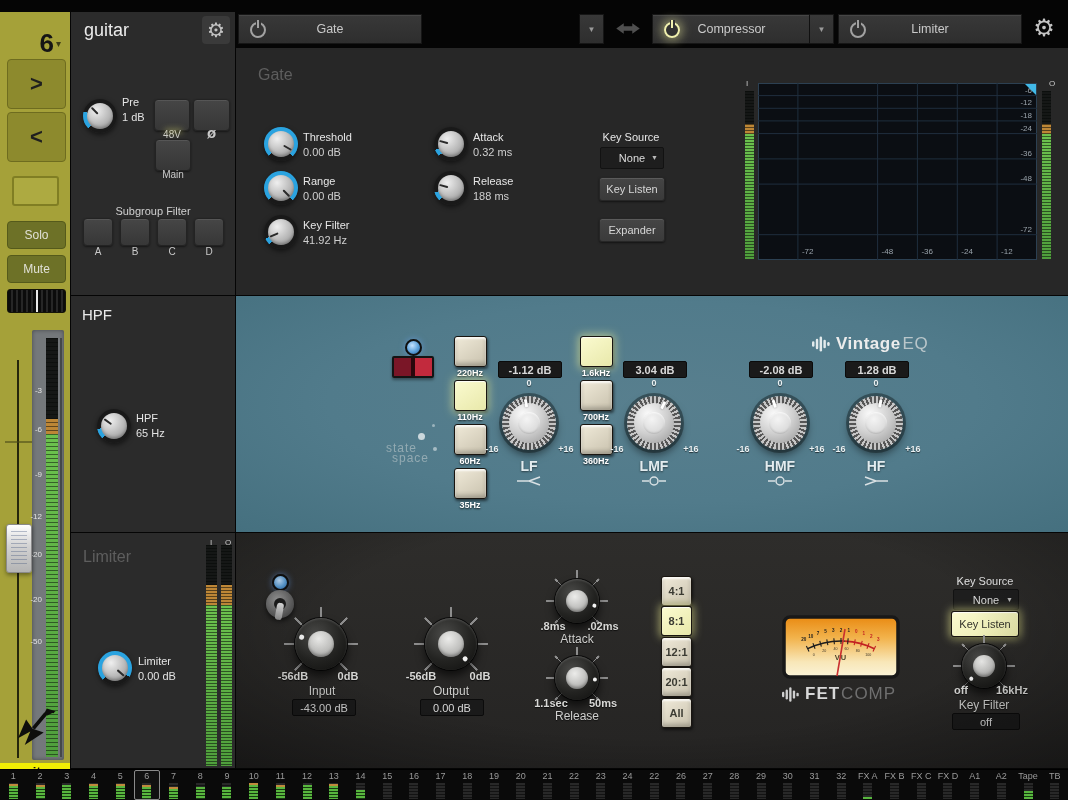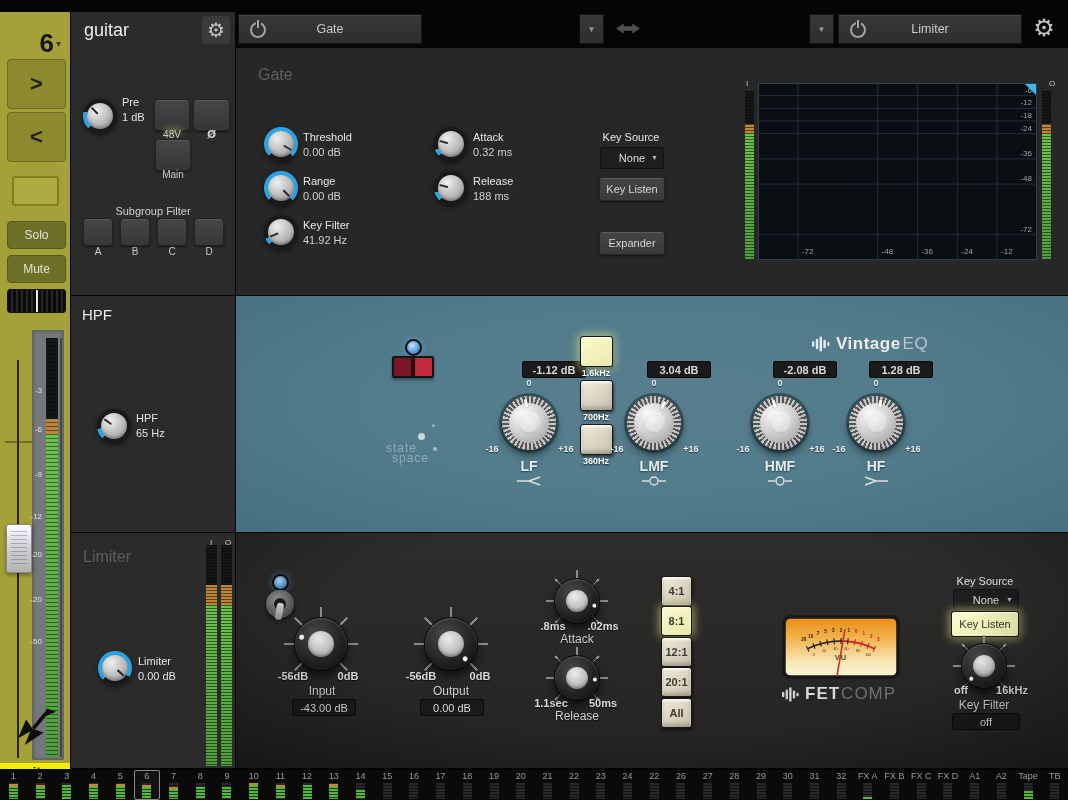--- a/index.html
+++ b/index.html
@@ -106,21 +106,21 @@
   .ib-label{font-size:10px;color:#c9c9c9;line-height:10px;margin-top:36px;}
   .dk-btn{position:absolute;border-radius:3px;background:linear-gradient(#454545,#3a3a3a);border:1px solid #262626;
           box-shadow:inset 0 1px 0 rgba(255,255,255,.12),0 1px 2px rgba(0,0,0,.5);
           display:flex;align-items:center;justify-content:center;font-size:11px;color:#d6d6d6;}
   .dd{position:absolute;background:#1e1e1e;border-radius:2px;border:1px solid #121212;
       display:flex;align-items:center;justify-content:center;font-size:11px;color:#dcdcdc;}
   .dd-caret{position:absolute;right:5px;top:50%;transform:translateY(-55%);font-size:7px;color:#b9b9b9;}
   .dd-caret::after{content:"▼";}
   .disp{position:absolute;background:#1a1a1a;border:1px solid #0b0b0b;border-radius:2px;
         display:flex;align-items:center;justify-content:center;font-size:11px;color:#d8d8d8;}
-  .disp.eqd{font-weight:bold;margin-left:24px;}
+  .disp.eqd{font-weight:bold;}
   .freq-col{position:absolute;width:34px;display:flex;flex-direction:column;align-items:center;}
   .freq-cell{height:44px;display:flex;flex-direction:column;align-items:center;}
   .freq-cell .push-btn{width:31px;height:29px;}
   .freq-label{font-size:9px;font-weight:bold;color:#fff;text-shadow:0 1px 2px rgba(0,0,0,.8);margin-top:1px;}
   .band-name{position:absolute;font-size:14px;font-weight:bold;color:#e3ecef;text-shadow:0 1px 2px rgba(0,0,0,.5);text-align:center;}
   .scale-num{position:absolute;font-size:9px;font-weight:bold;color:#eaf1f3;text-shadow:0 1px 1px rgba(0,0,0,.6);text-align:center;}
   .mm{position:absolute;font-size:11px;font-weight:bold;color:#d8d8d6;text-shadow:0 1px 1px rgba(0,0,0,.7);text-align:center;}
   .cl{position:absolute;font-size:12px;color:#cfcfcd;text-shadow:0 1px 1px rgba(0,0,0,.6);text-align:center;}
   .led{position:absolute;width:13px;height:13px;border-radius:50%;border:2px solid #101010;
        background:radial-gradient(circle at 40% 35%,#c4e2ff,#5b9fd8 55%,#2a5f9e);box-shadow:0 0 6px rgba(110,170,255,.55);}
@@ -237,20 +237,24 @@
   </div>
 
   <div class="proc-btn" style="left:238px;top:14px;width:182px">
     <span class="pwr off"></span>
     <span class="proc-label">Gate</span>
     </div>
   <div class="proc-dd" style="left:579px;top:14px"></div>
   <svg viewBox="0 0 30 14" style="position:absolute;left:612px;top:21px;width:32px;height:15px">
     <path d="M4 7 L11 2 V5 H19 V2 L26 7 L19 12 V9 H11 V12 Z" fill="#4f4f4f"></path>
   </svg>
+  <div class="proc-btn" style="left:652px;top:14px;width:157px">
+    <span class="pwr on"></span>
+    <span class="proc-label">Compressor</span>
+    </div>
   <div class="proc-dd" style="left:809px;top:14px"></div>
   <div class="proc-btn" style="left:838px;top:14px;width:182px">
     <span class="pwr off"></span>
     <span class="proc-label">Limiter</span>
     </div>
   <div class="gear" style="left:1028px;top:13px;width:32px;height:30px;font-size:24px"></div>
 
   <div id="gate-panel" class="panel">
     <div class="sec-title" style="left:22px;top:18px">Gate</div>
     <div class="bknob" style="left:28px;top:79px">
@@ -292,21 +296,21 @@
         </div>
       </div>
     <div class="lbl" style="left:237px;top:127px">Release</div>
     <div class="val" style="left:237px;top:142px">188 ms</div>
     <div class="lbl" style="left:364px;top:83px;width:62px;text-align:center">Key Source</div>
     <div class="dd" style="left:364px;top:99px;width:62px;height:20px">
       <span>None</span>
       <span class="dd-caret"></span>
       </div>
     <div class="dk-btn" style="left:363px;top:129px;width:64px;height:22px">Key Listen</div>
-    <div class="dk-btn" style="left:363px;top:183px;width:64px;height:22px">Expander</div>
+    <div class="dk-btn" style="left:363px;top:170px;width:64px;height:22px">Expander</div>
     <div class="glabel" style="left:510px;top:31px">I</div>
     <div class="glabel" style="left:813px;top:31px">O</div>
     <div class="vmeter" style="left:509px;top:43px;width:9px;height:168px">
       <div class="vm-or" style="top:33px;height:10px"></div>
       <div class="vm-gr" style="top:43px;height:125px"></div>
       <div class="seg" style="inset:0"></div>
       </div>
     <svg id="gate-graph" width="279" height="177" style="position:absolute;left:522px;top:35px">
         <rect x="0.5" y="0.5" width="278" height="176" fill="#0b0e13" stroke="#2c4052" stroke-width="1"></rect>
         <line x1="39.9" y1="0" x2="39.9" y2="177" stroke="#1f2e3e"></line>
@@ -371,20 +375,38 @@
             <rect x="4" y="2.5" width="2.6" height="11" rx="1.3"></rect>
             <rect x="8" y="0" width="2.6" height="16" rx="1.3"></rect>
             <rect x="12" y="3.5" width="2.6" height="9" rx="1.3"></rect>
             <rect x="16" y="6" width="2.6" height="4" rx="1.3"></rect>
           </g>
         </svg>
       <span class="logo-main">Vintage</span>
         <span class="logo-sub" style="margin-left:-3px">EQ</span>
     </div>
 
+    <div class="freq-col" style="left:217px;top:40px">
+        <div class="freq-cell">
+          <div class="push-btn"></div>
+          <div class="freq-label">220Hz</div>
+        </div>
+        <div class="freq-cell">
+          <div class="push-btn lit"></div>
+          <div class="freq-label">110Hz</div>
+        </div>
+        <div class="freq-cell">
+          <div class="push-btn"></div>
+          <div class="freq-label">60Hz</div>
+        </div>
+        <div class="freq-cell">
+          <div class="push-btn"></div>
+          <div class="freq-label">35Hz</div>
+        </div>
+      </div>
     <div class="disp eqd" style="left:262px;top:65px;width:62px;height:15px">-1.12 dB</div>
     <div class="scale-num" style="left:288px;top:82px;width:10px">0</div>
     <div class="eknob" style="left:266px;top:100px">
       <div class="teeth"></div>
         <div class="ebody"></div>
         <div class="ehub"></div>
       <div class="erot" style="transform: rotate(-10deg);">
           <div class="enotch"></div>
         </div>
       </div>

